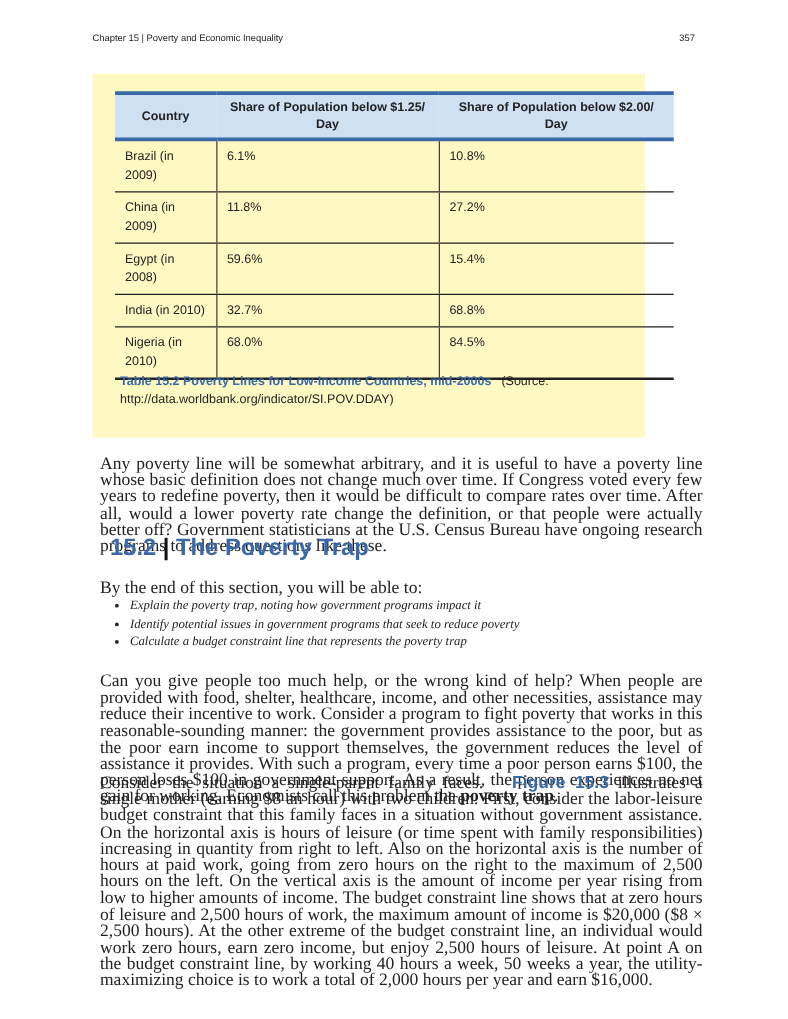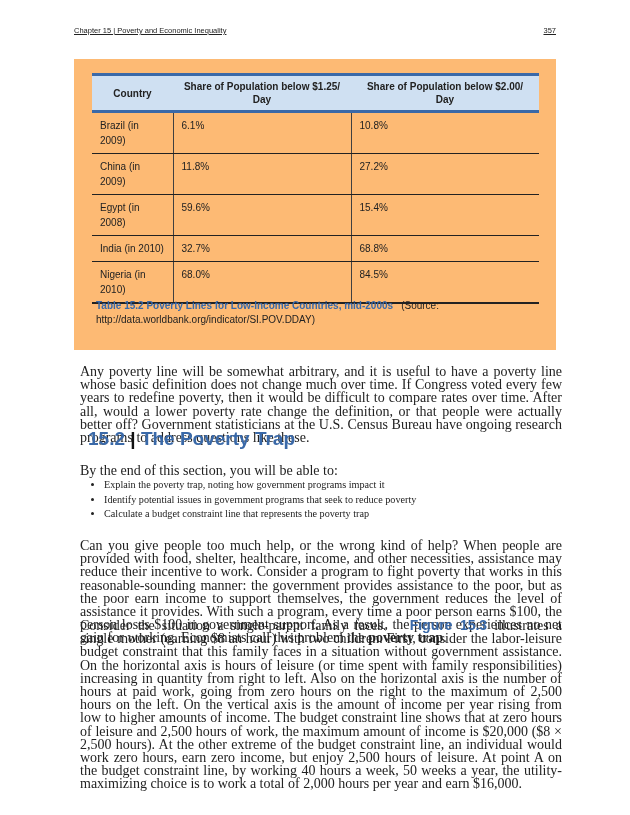--- a/index.html
+++ b/index.html
@@ -1,24 +1,24 @@
 <!DOCTYPE html>
 <html><head>
   <meta charset="utf-8">
   <style>
     html, body { margin: 0; padding: 0; background: #ffffff; }
     body { width: 630px; height: 815px; position: relative; overflow: hidden; }
     .page-header {
       position: absolute; left: 74px; right: 74px; top: 26px;
       font-family: "Liberation Sans", sans-serif; font-size: 7.5px; color: #222;
-      display: flex; justify-content: space-between; text-decoration: underline;
+      display: flex; justify-content: space-between;
     }
     .table-box {
-      position: absolute; left: 74px; top: 59px; width: 482px; height: 291px;
-      background: #fdba74;
+      position: absolute; left: 74px; top: 59px; width: 442px; height: 291px;
+      background: #fef9c3;
     }
     table.data {
       position: absolute; left: 18px; top: 14px; width: 447px;
       border-collapse: collapse;
       font-family: "Liberation Sans", sans-serif; font-size: 10px; color: #222;
     }
     table.data thead th {
       background: #cfe0f2;
       border-top: 3px solid #3a69a8;
       border-bottom: 3px solid #3a69a8;
@@ -46,21 +46,21 @@
     }
     .section-heading {
       position: absolute; left: 88px; top: 428px;
       font-family: "Liberation Sans", sans-serif; font-size: 19px; font-weight: bold;
       color: #3a69a8; margin: 0;
     }
     .section-heading .bar { color: #111; }
     ul.objectives {
       position: absolute; left: 74px; top: 478px; width: 482px; margin: 0;
       padding-left: 30px;
-      font-family: "Liberation Serif", serif; font-size: 10.2px; line-height: 14.5px; color: #222;
+      font-family: "Liberation Serif", serif; font-size: 10.2px; line-height: 14.5px; color: #222; font-style: italic;
     }
     ul.objectives li { padding-left: 0; }
     .fig-ref { color: #3a69a8; font-family: "Liberation Sans", sans-serif; font-weight: bold; padding-left: 16px; }
   </style>
 </head>
 <body>
 
 <div class="page-header">
   <span>Chapter 15 | Poverty and Economic Inequality</span>
   <span>357</span>

